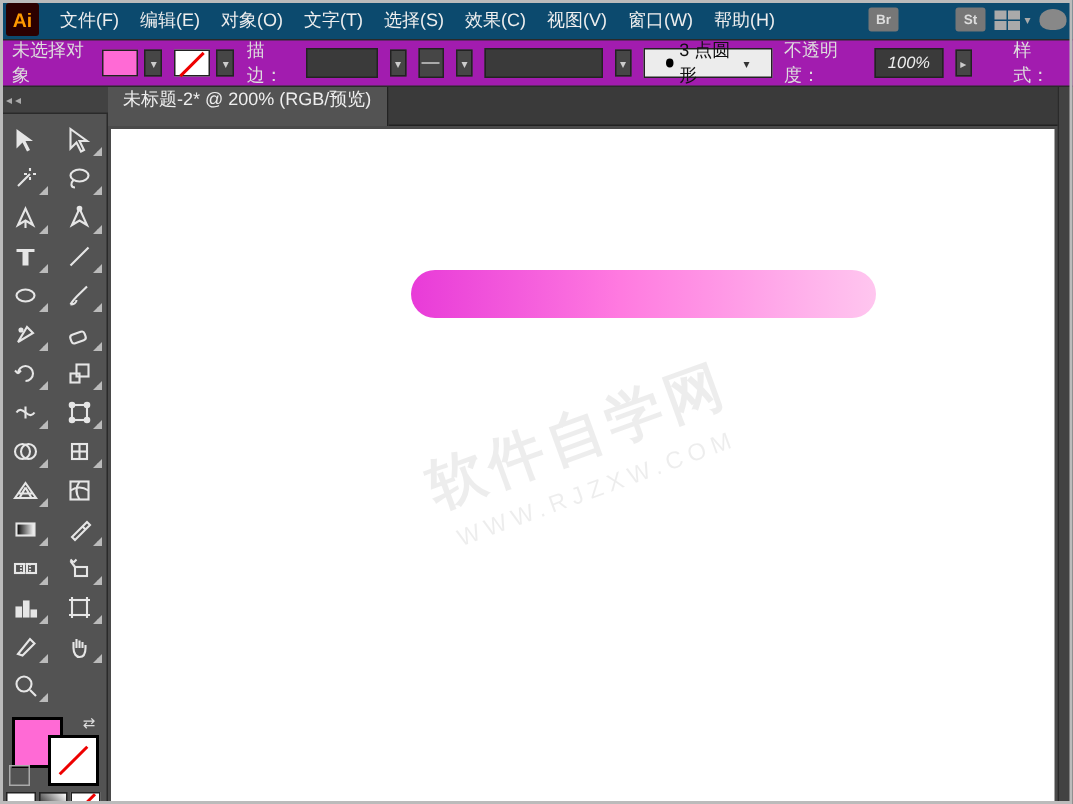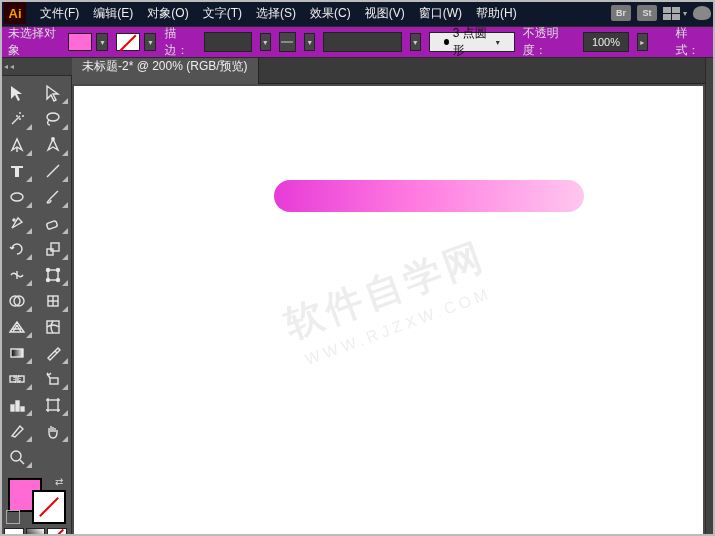--- a/index.html
+++ b/index.html
@@ -1,43 +1,43 @@
 <!DOCTYPE html>
 <html><head>
 <meta charset="utf-8">
 <style>
   * { margin: 0; padding: 0; box-sizing: border-box; user-select: none; }
   body { width: 715px; height: 536px; background: #333333; font-family: "Microsoft YaHei", Arial, sans-serif; font-size: 12px; color: #ccc; overflow: hidden; position: relative; }
   
   
-  .menubar { height: 26px; background: #0f172a; display: flex; align-items: center; padding: 0 4px; gap: 2px; }
+  .menubar { height: 26px; background: #0c4a6e; display: flex; align-items: center; padding: 0 4px; gap: 2px; }
   .app-icon { width: 22px; height: 22px; background: #2b0000; color: #ff9a00; display: flex; align-items: center; justify-content: center; font-weight: bold; font-size: 13px; border-radius: 2px; margin-right: 6px; }
   .menu-item { padding: 3px 6px; color: #eee; cursor: pointer; font-size: 12px; }
   .menubar-right { margin-left: auto; display: flex; align-items: center; gap: 6px; }
-  .mr-box { width: 20px; height: 16px; background: #777; color: #ddd; display: flex; align-items: center; justify-content: center; font-size: 9px; font-weight: bold; border-radius: 2px; }
+  .mr-box { width: 20px; height: 16px; background: #777; color: #ddd; display: flex; align-items: center; justify-content: center; font-size: 9px; font-weight: bold; border-radius: 2px; margin-left: 32px; }
   .mr-grid { display: grid; grid-template-columns: 8px 8px; grid-template-rows: 6px 6px; gap: 1px; }
   .mr-grid > div { background: #aaa; }
   .mr-caret { color: #aaa; font-size: 8px; }
   .mr-cloud { width: 18px; height: 14px; border-radius: 50% 50% 40% 40%; background: #888; }
   
   
   .optbar { height: 32px; background: #a21caf; border-top: 1px solid #2a2a2a; border-bottom: 1px solid #2a2a2a; display: flex; align-items: center; padding: 0 8px; gap: 8px; font-size: 12px; }
   .optbar .label { color: #ddd; }
   .swatch-group { display: flex; align-items: center; gap: 4px; }
   .fill-swatch { width: 24px; height: 18px; background: #ff6ad5; border: 1px solid #222; }
   .dropdown-caret { width: 12px; height: 18px; background: #464646; display: flex; align-items: center; justify-content: center; color: #ccc; font-size: 8px; border: 1px solid #222; }
   .none-swatch { width: 24px; height: 18px; background: #fff; border: 1px solid #222; position: relative; }
   .none-swatch::after { content: ""; position: absolute; left: 0; right: 0; top: 50%; border-top: 2px solid #e00; transform: rotate(-45deg); }
   .text-input { width: 48px; height: 20px; background: #3a3a3a; border: 1px solid #222; color: #ddd; padding: 0 4px; font-size: 11px; }
   .uniform-box { width: 20px; height: 20px; background: #464646; border: 1px solid #222; display:flex; align-items:center; justify-content:center; }
   .uniform-box svg { width: 14px; height: 14px; }
   .long-box { width: 90px; height: 20px; background: #3a3a3a; border: 1px solid #222; }
   .brush-combo { display: flex; align-items: center; background: #ececec; border: 1px solid #222; height: 20px; padding: 0 14px; gap: 4px; color: #111; }
   .brush-dot { width: 6px; height: 6px; background: #000; border-radius: 50%; }
-  .opacity-box { width: 52px; height: 20px; background: #3a3a3a; border: 1px solid #222; color: #eee; display:flex; align-items:center; justify-content:center; font-size:11px; }
+  .opacity-box { width: 52px; height: 20px; background: #3a3a3a; border: 1px solid #222; color: #eee; display:flex; align-items:center; justify-content:center; font-size:11px;font-style:italic; }
   .style-label { color: #ddd; margin-left: 20px; }
   
   
   .panel-strip { position: absolute; left: 0; top: 58px; width: 72px; height: 18px; background: #424242; display: flex; align-items: center; justify-content: flex-start; padding-left: 4px; border-bottom: 1px solid #2a2a2a; }
   .panel-strip .dd { color: #aaa; font-size: 8px; letter-spacing: 2px; }
   .panel-strip-right { position: absolute; right: 0; top: 58px; width: 10px; height: 478px; background: #424242; border-left: 1px solid #2a2a2a; }
   
   
   .tabbar { position: absolute; left: 72px; top: 58px; right: 10px; height: 26px; background: #3a3a3a; display: flex; align-items: center; border-bottom: 1px solid #222; }
   .doc-tab { height: 26px; background: #535353; display: flex; align-items: center; padding: 0 10px; gap: 12px; color: #eee; font-size: 12px; border-right: 1px solid #222; flex-direction: column; }

